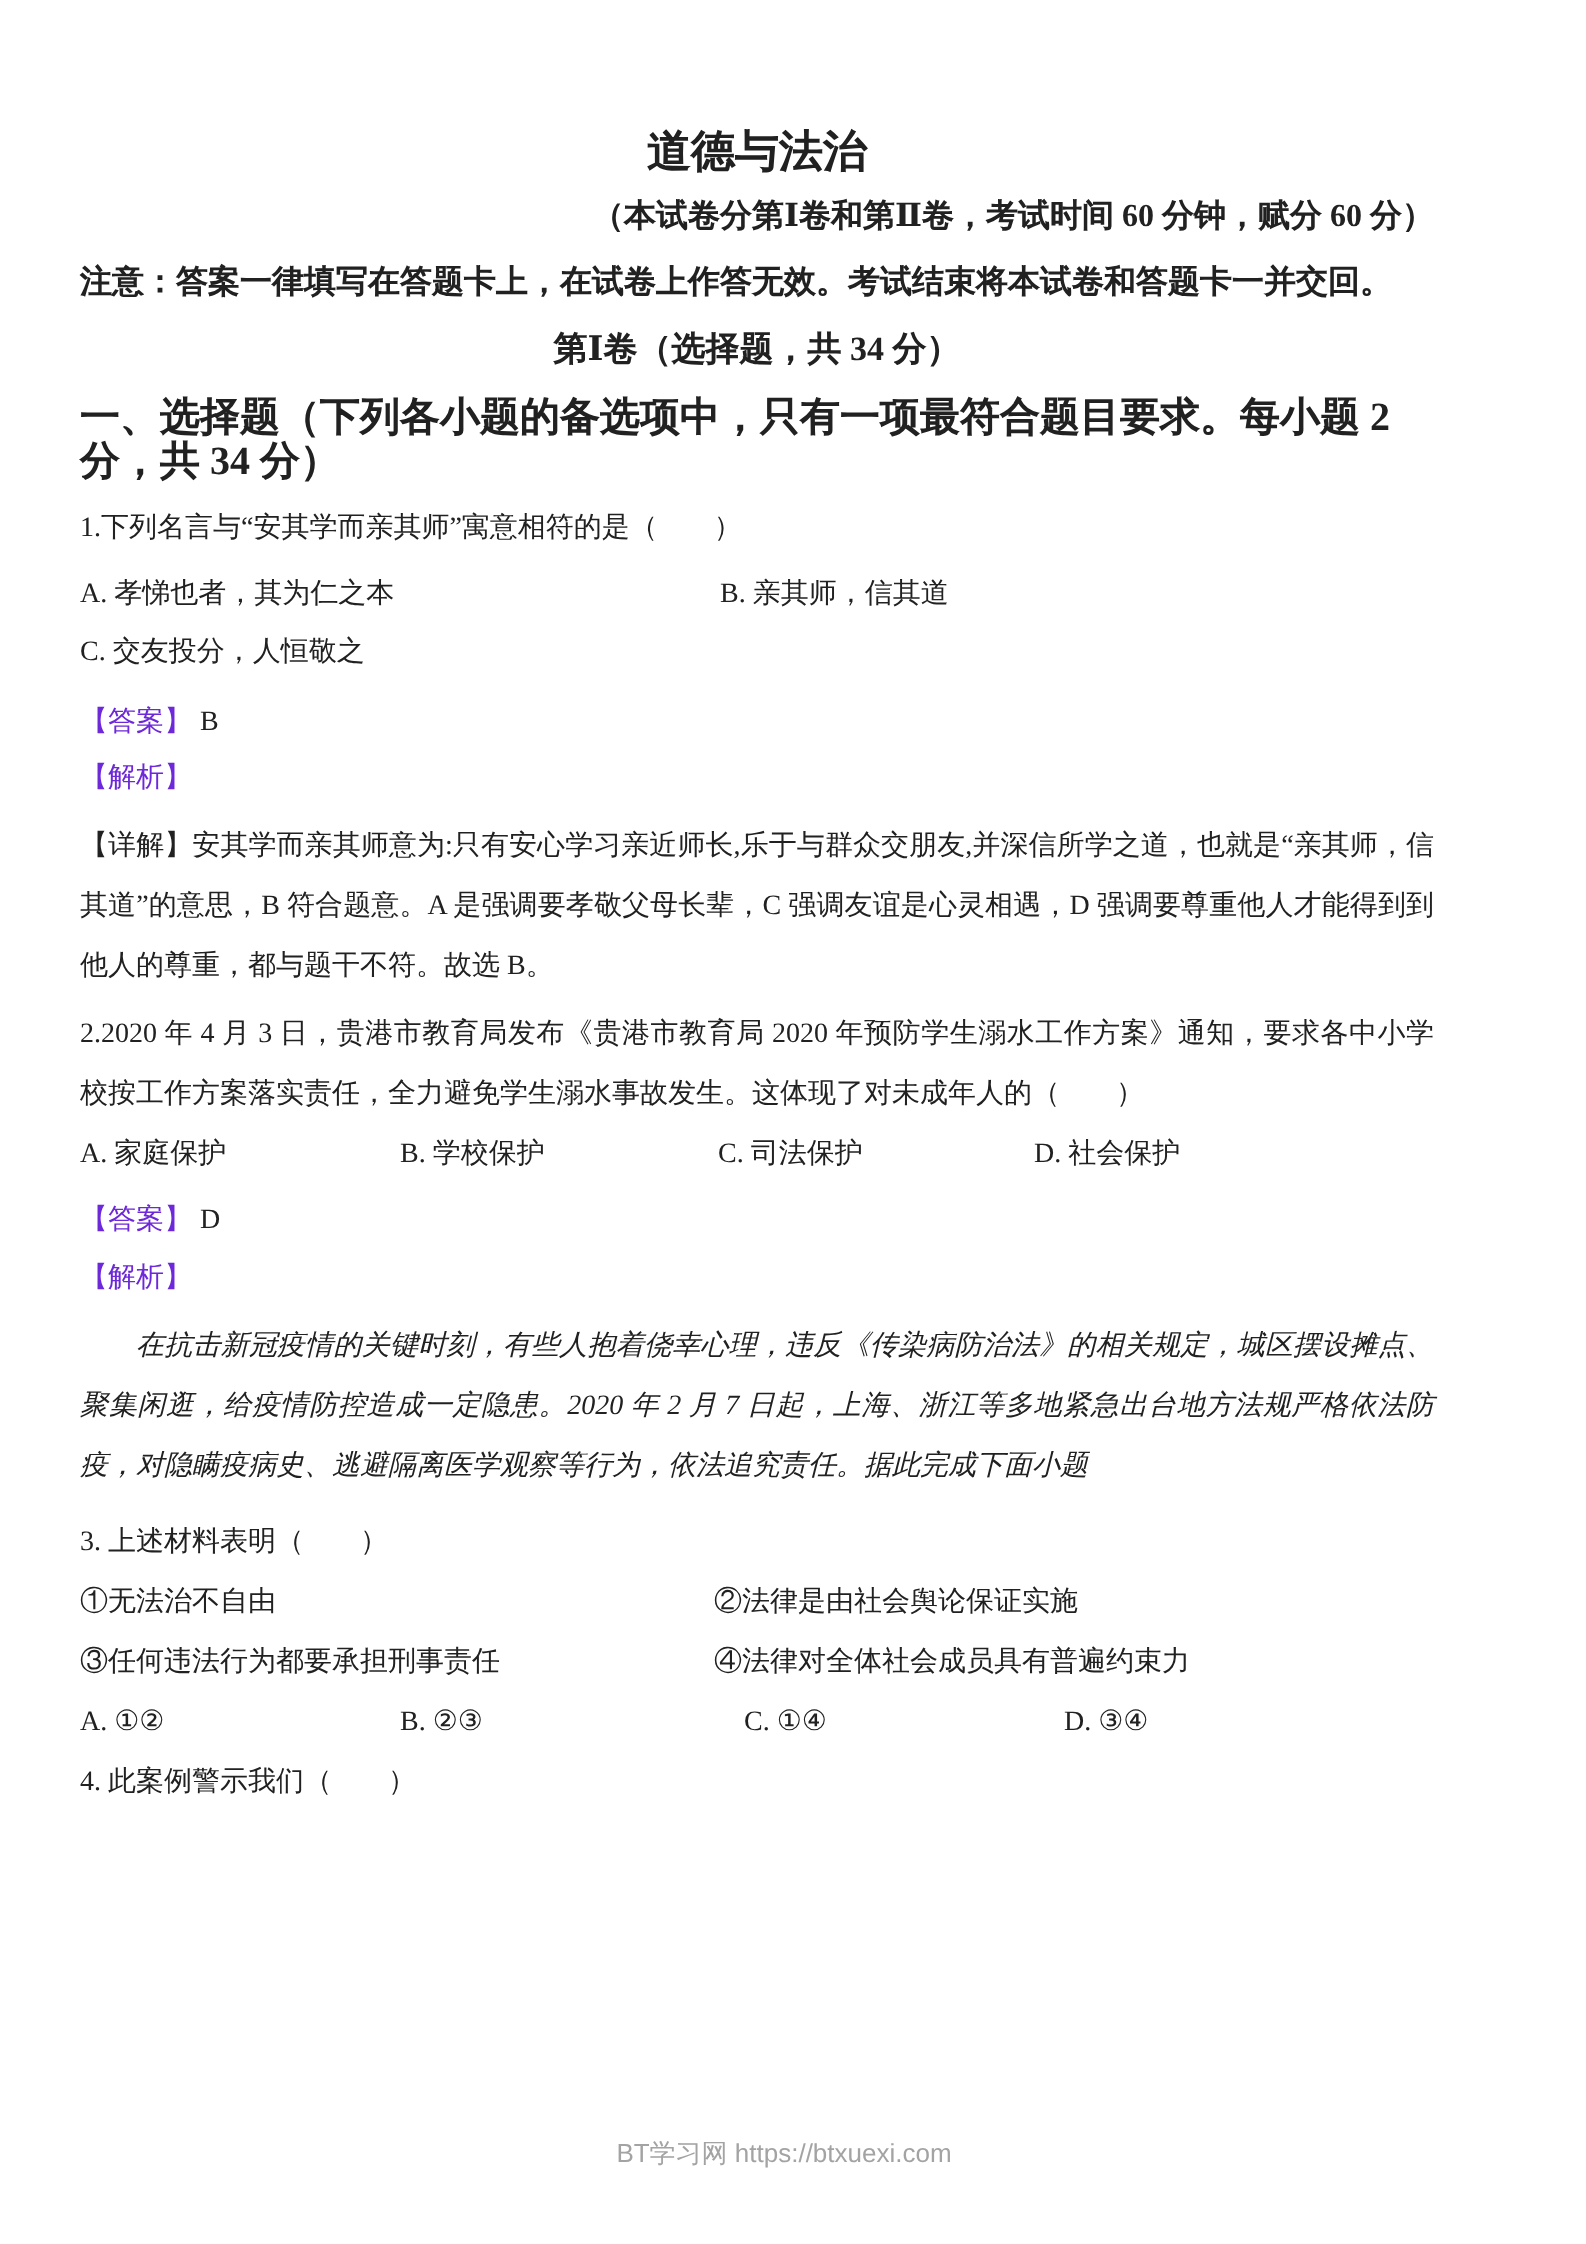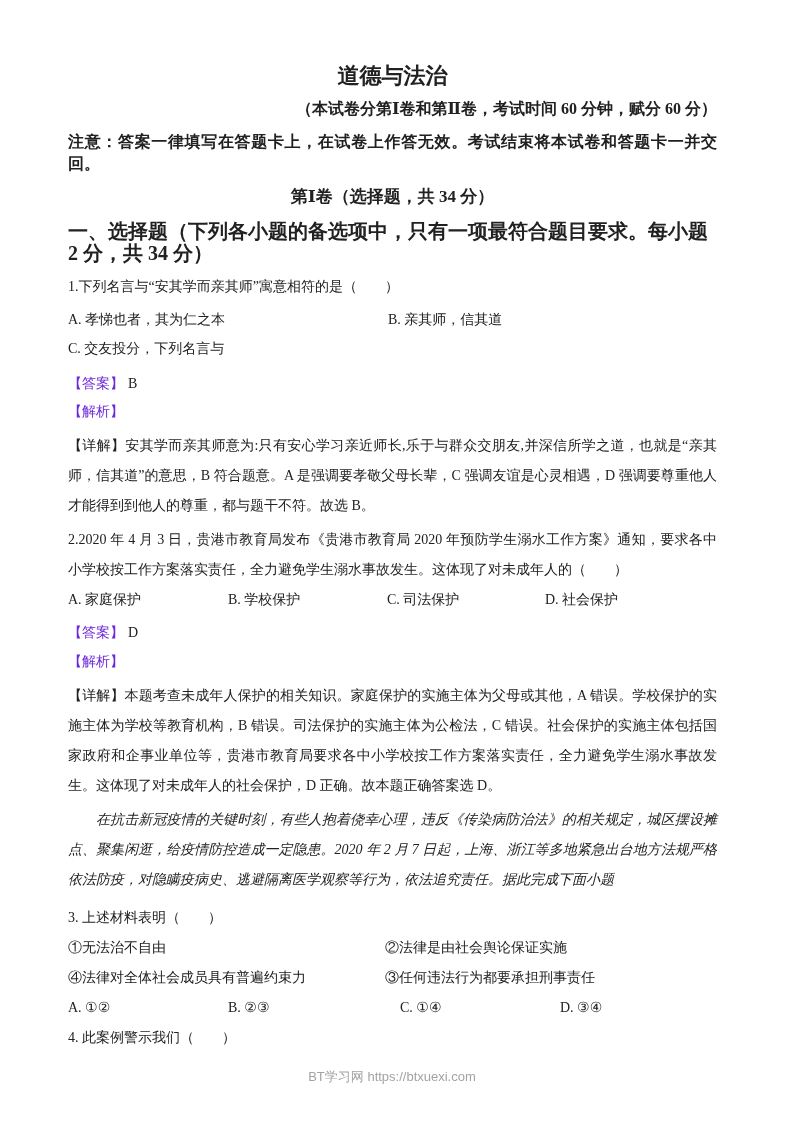--- a/index.html
+++ b/index.html
@@ -1,21 +1,21 @@
 <!DOCTYPE html>
 <html><head>
 <meta charset="utf-8">
 <style>
   html, body { margin: 0; padding: 0; background: #ffffff; }
   .page {
     width: 784px; height: 1122px;
     box-sizing: border-box;
     position: relative;
     background: #ffffff;
-    padding: 62px 67px 0 68px;
+    padding: 62px 67px 0 40px;
     font-family: "Liberation Serif", "DejaVu Serif", serif;
     color: #212121;
     font-size: 14px;
     overflow: hidden;
   }
 
   .title    { font-size: 22px; font-weight: bold; text-align: center; line-height: 28px; margin: 0 0 8px; }
   .subtitle { font-size: 16px; font-weight: bold; text-align: right; line-height: 22px; margin: 0 0 11px; }
   .notice   { font-size: 16px; font-weight: bold; line-height: 22px; margin: 0 0 11px; text-align: justify; }
   .part     { font-size: 17px; font-weight: bold; text-align: center; line-height: 22px; margin: 0 0 12px; }
@@ -65,21 +65,21 @@
   <p class="part">第Ⅰ卷（选择题，共 34 分）</p>
   <p class="section">一、选择题（下列各小题的备选项中，只有一项最符合题目要求。每小题 2 分，共 34 分）</p>
 
   <section>
     <p class="line">1.下列名言与“安其学而亲其师”寓意相符的是（　　）</p>
     <div class="opt-grid-2 line mb7">
       <span>A. 孝悌也者，其为仁之本</span>
       <span>B. 亲其师，信其道</span>
     </div>
     <div class="opt-grid-2 line mb13">
-      <span>C. 交友投分，下列名言与</span>
+      <span>C. 交友投分，人恒敬之</span>
     </div>
     <p class="line mb6">
       <span class="blue">【答案】</span><span class="ans-value">B</span>
     </p>
     <p class="line mb8">
       <span class="blue">【解析】</span>
     </p>
     <p class="para">【详解】安其学而亲其师意为:只有安心学习亲近师长,乐于与群众交朋友,并深信所学之道，也就是“亲其师，信其道”的意思，B 符合题意。A 是强调要孝敬父母长辈，C 强调友谊是心灵相遇，D 强调要尊重他人才能得到到他人的尊重，都与题干不符。故选 B。</p>
   </section>
 
@@ -90,34 +90,33 @@
       <span>B. 学校保护</span>
       <span>C. 司法保护</span>
       <span>D. 社会保护</span>
     </div>
     <p class="line mb7">
       <span class="blue">【答案】</span><span class="ans-value">D</span>
     </p>
     <p class="line mb8">
       <span class="blue">【解析】</span>
     </p>
-    <p class="para">【详解】本题考查未成年人保护的相关知识。家庭保护的实施主体为父母或其他，A 错误。学校保护的实施主体为学校等教育机构，B 错误。司法保护的实施主体为公检法，C 错误。社会保护的实施主体包括国家政府和企事业单位等，贵港市教育局要求各中小学校按工作方案落实责任，全力避免学生溺水事故发生。这体现了对未成年人的社会保护，D 正确。故本题正确答案选 D。</p>
   </section>
 
   <p class="material">在抗击新冠疫情的关键时刻，有些人抱着侥幸心理，违反《传染病防治法》的相关规定，城区摆设摊点、聚集闲逛，给疫情防控造成一定隐患。2020 年 2 月 7 日起，上海、浙江等多地紧急出台地方法规严格依法防疫，对隐瞒疫病史、逃避隔离医学观察等行为，依法追究责任。据此完成下面小题</p>
 
   <section>
     <p class="line mb8">3. 上述材料表明（　　）</p>
     <div class="item-grid line mb8">
       <span>①无法治不自由</span>
       <span>②法律是由社会舆论保证实施</span>
     </div>
     <div class="item-grid line mb8">
+      <span>③任何违法行为都要承担刑事责任</span>
       <span>④法律对全体社会成员具有普遍约束力</span>
-      <span>③任何违法行为都要承担刑事责任</span>
     </div>
     <div class="opt-grid-4b line mb8">
       <span>A. ①②</span>
       <span>B. ②③</span>
       <span>C. ①④</span>
       <span>D. ③④</span>
     </div>
   </section>
 
   <section>

